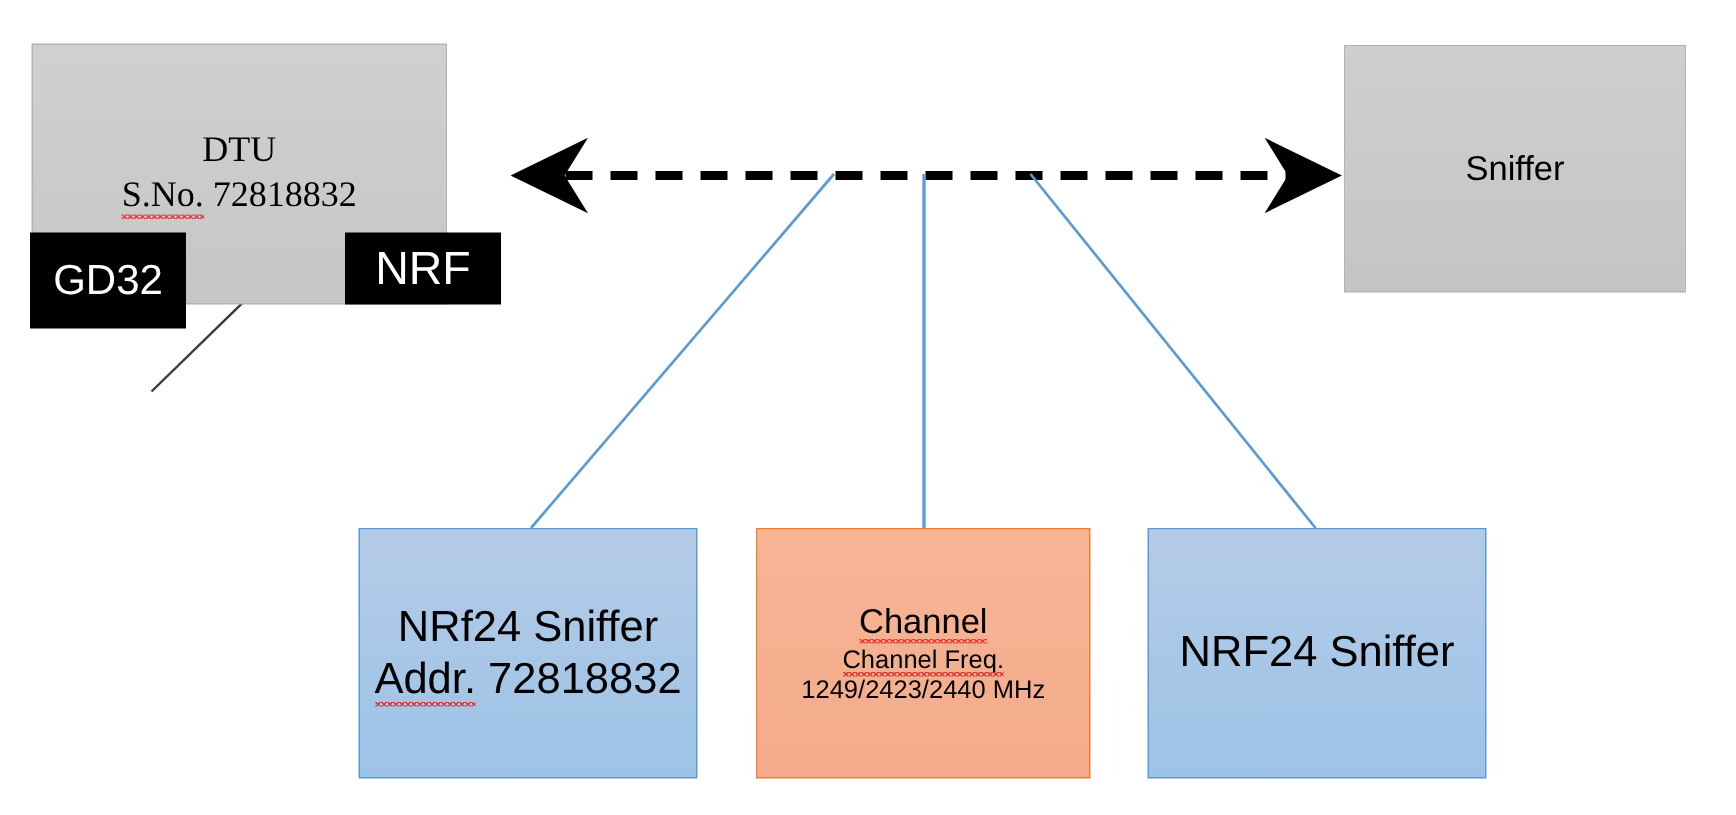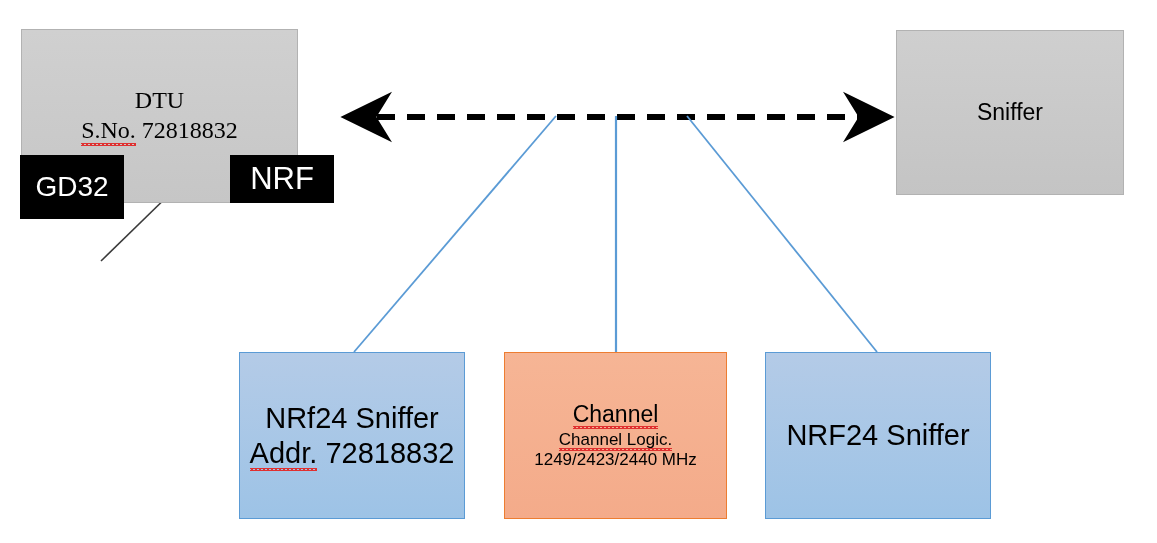--- a/index.html
+++ b/index.html
@@ -196,21 +196,21 @@
       <span>NRf24 Sniffer</span>
     </div>
     <div class="line2">
       <span class="sq">Addr.</span>
       <span>72818832</span>
     </div>
   </div>
 
   <div class="box" id="hackrf-box">
     <div class="title sq">Channel</div>
-    <div class="sub sq">Channel Logic.</div>
+    <div class="sub sq">Channel Freq.</div>
     <div class="sub2">1249/2423/2440 MHz</div>
   </div>
 
   <div class="box sniffer-box" id="sniffer-right">
     <div>
       <span>NRF24 Sniffer</span>
     </div>
   </div>
 
 </div>

